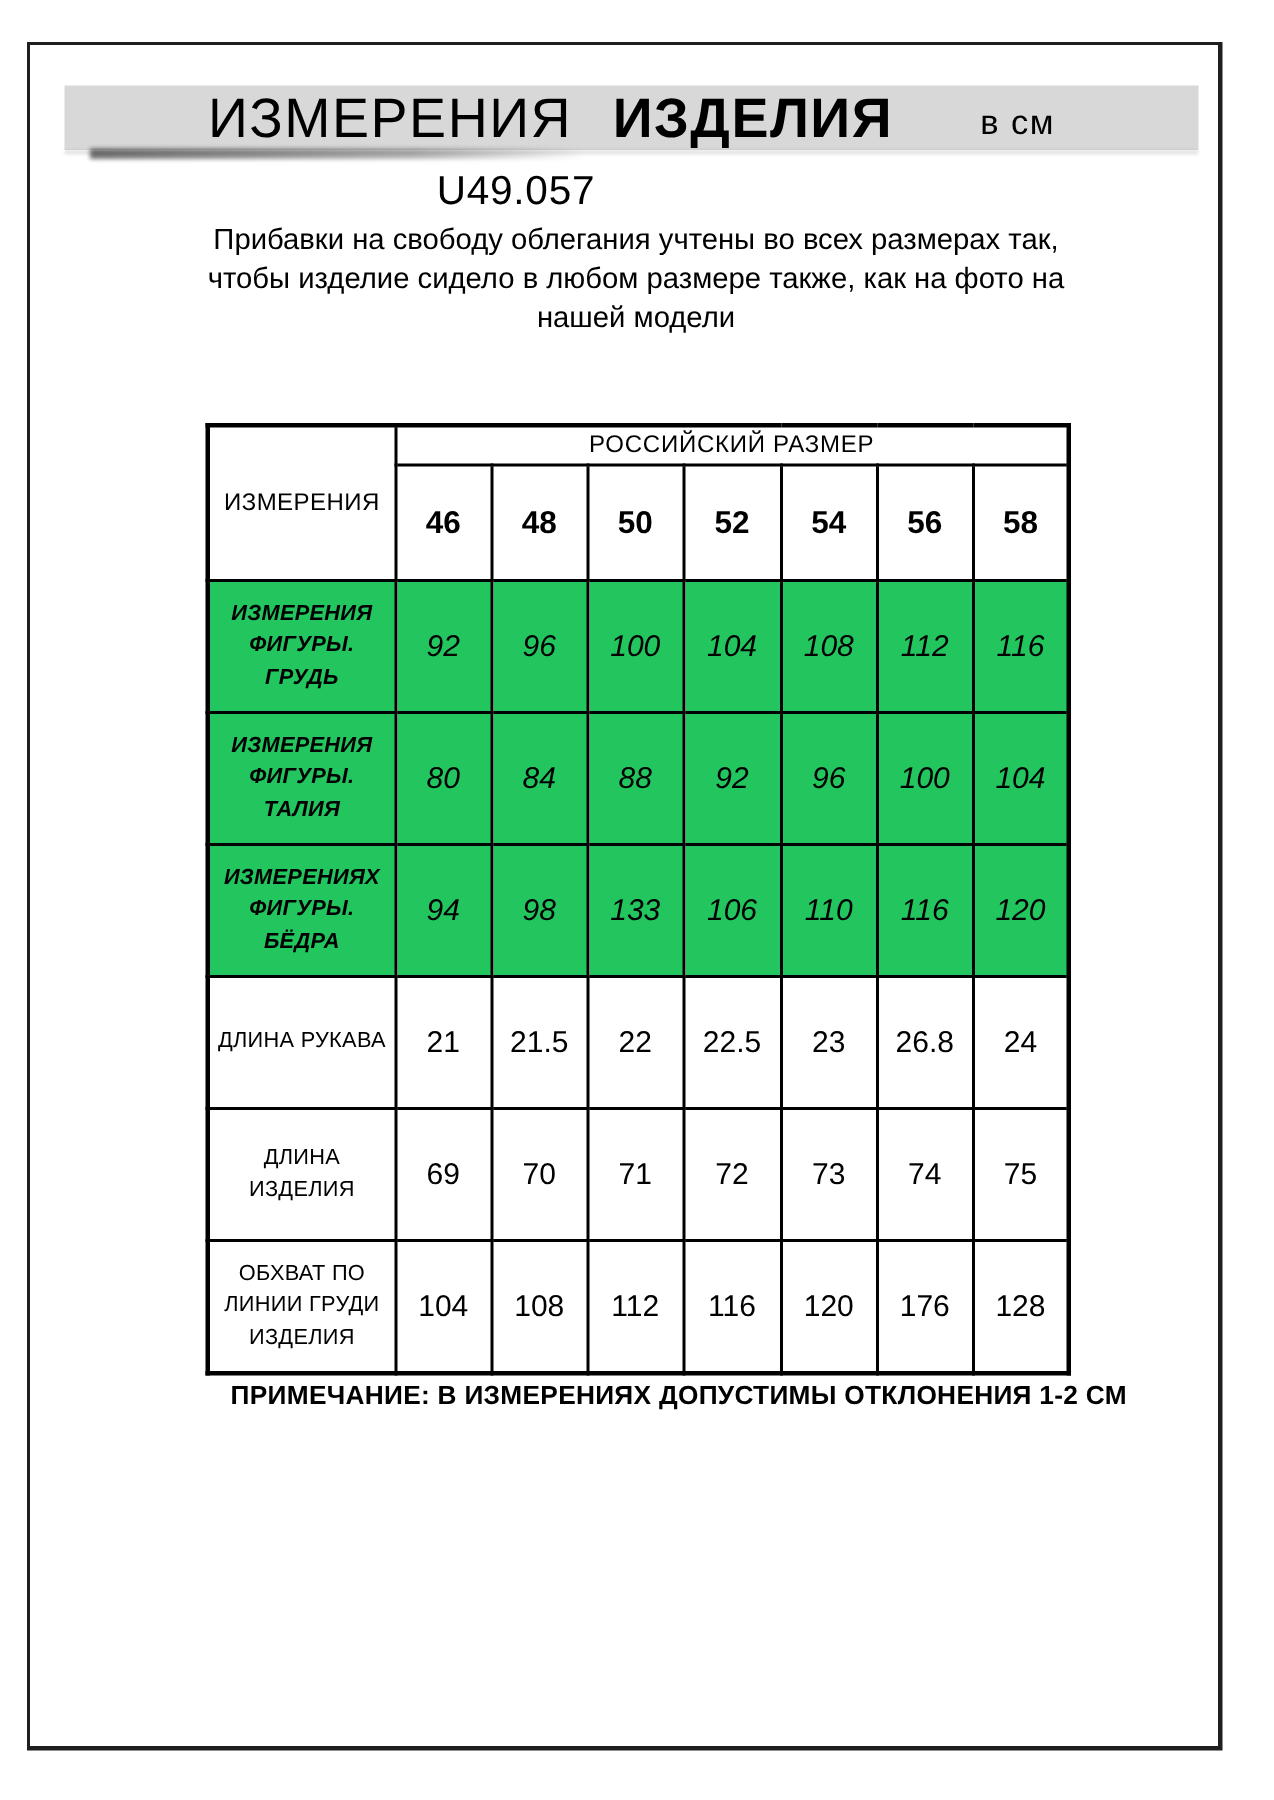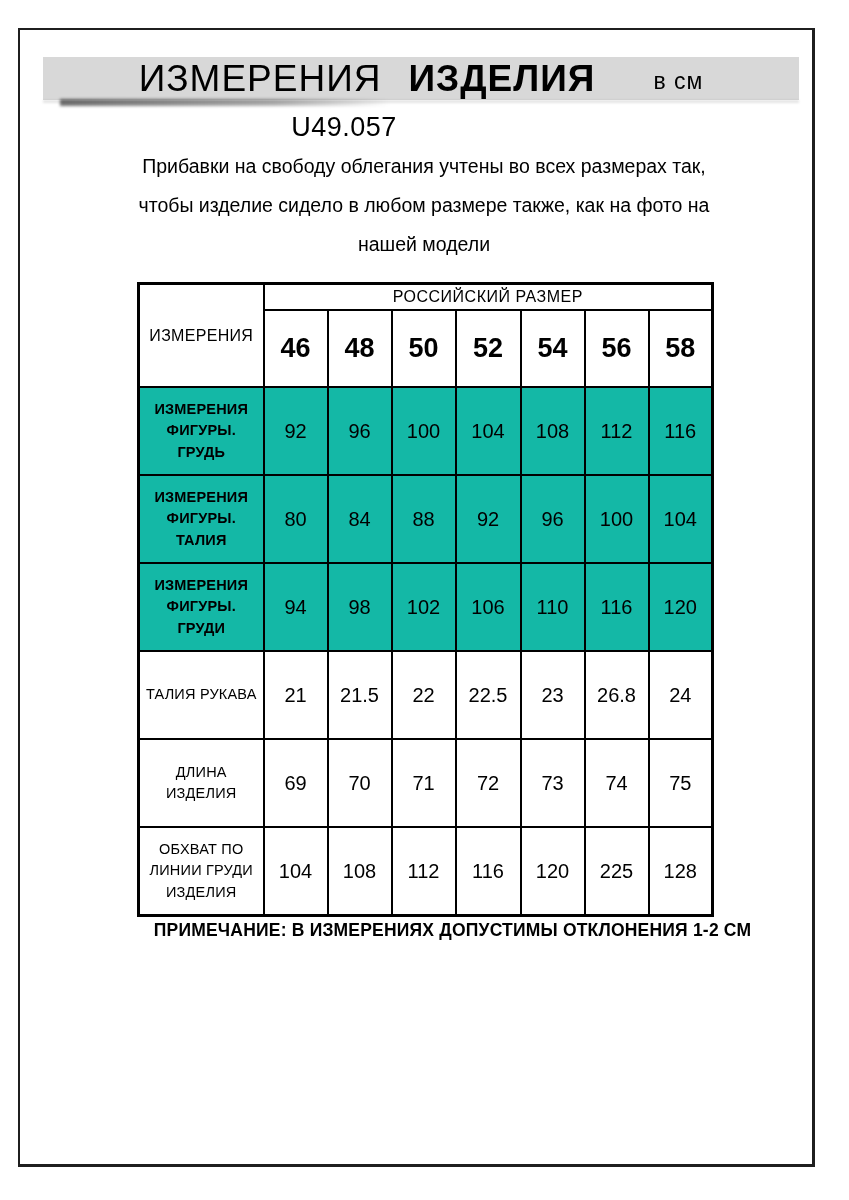--- a/index.html
+++ b/index.html
@@ -68,21 +68,21 @@
     text-align:center;
     font-size:27px;
     letter-spacing:0.5px;
   }
   .description{
     position:absolute;
     left:124px;top:147px;
     width:600px;
     text-align:center;
     font-size:19.5px;
-    line-height:39px;
+    line-height:26px;
   }
   .size-table-wrap{
     position:absolute;
     left:137px;top:282px;
   }
   table.size-table{
     border-collapse:collapse;
     table-layout:fixed;
     width:577px;
     border:3px solid #000;
@@ -98,35 +98,36 @@
   td.corner-cell{
     font-size:16px;
     letter-spacing:0.3px;
   }
   td.group-header-cell{
     font-size:16px;
     letter-spacing:0.5px;
     height:20px;
   }
   tr.sizes-row td{
-    font-size:27px;
+    font-size:21px;
     font-weight:bold;
     height:71px;
   }
   tr.body-row td{
     height:82px;
     font-size:20px;
   }
   tr.body-row td.row-label{
     font-size:14.5px;
     line-height:1.45;
     letter-spacing:0.2px;
   }
   tr.body-row.shaded td{
-    background:#14b8a6;
+    background:#22c55e;
+    font-style:italic;
   }
   tr.body-row.shaded td.row-label{
     font-weight:bold;
   }
   .note{
     position:absolute;
     left:0;top:920px;
     width:849px;
     text-align:center;
     font-weight:bold;
@@ -192,31 +193,31 @@
           <td class="row-label">ИЗМЕРЕНИЯ ФИГУРЫ. ТАЛИЯ</td>
           <td>80</td>
           <td>84</td>
           <td>88</td>
           <td>92</td>
           <td>96</td>
           <td>100</td>
           <td>104</td>
         </tr>
         <tr class="body-row shaded">
-          <td class="row-label">ИЗМЕРЕНИЯ ФИГУРЫ. ГРУДИ</td>
+          <td class="row-label">ИЗМЕРЕНИЯХ ФИГУРЫ. БЁДРА</td>
           <td>94</td>
           <td>98</td>
-          <td>102</td>
+          <td>133</td>
           <td>106</td>
           <td>110</td>
           <td>116</td>
           <td>120</td>
         </tr>
         <tr class="body-row">
-          <td class="row-label">ТАЛИЯ РУКАВА</td>
+          <td class="row-label">ДЛИНА РУКАВА</td>
           <td>21</td>
           <td>21.5</td>
           <td>22</td>
           <td>22.5</td>
           <td>23</td>
           <td>26.8</td>
           <td>24</td>
         </tr>
         <tr class="body-row">
           <td class="row-label">ДЛИНА ИЗДЕЛИЯ</td>
@@ -228,20 +229,20 @@
           <td>74</td>
           <td>75</td>
         </tr>
         <tr class="body-row">
           <td class="row-label">ОБХВАТ ПО ЛИНИИ ГРУДИ ИЗДЕЛИЯ</td>
           <td>104</td>
           <td>108</td>
           <td>112</td>
           <td>116</td>
           <td>120</td>
-          <td>225</td>
+          <td>176</td>
           <td>128</td>
         </tr>
       </tbody>
   </table>
 </div>
 
 <div class="note">ПРИМЕЧАНИЕ: В ИЗМЕРЕНИЯХ ДОПУСТИМЫ ОТКЛОНЕНИЯ 1-2 СМ</div>
 
 </body></html>

